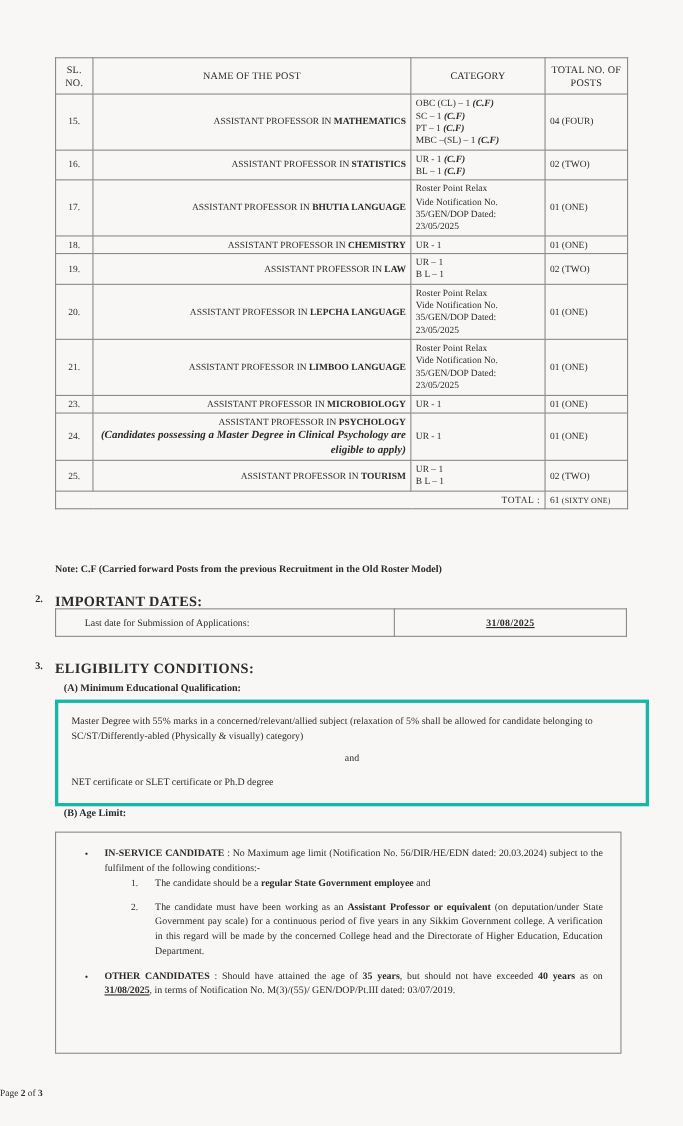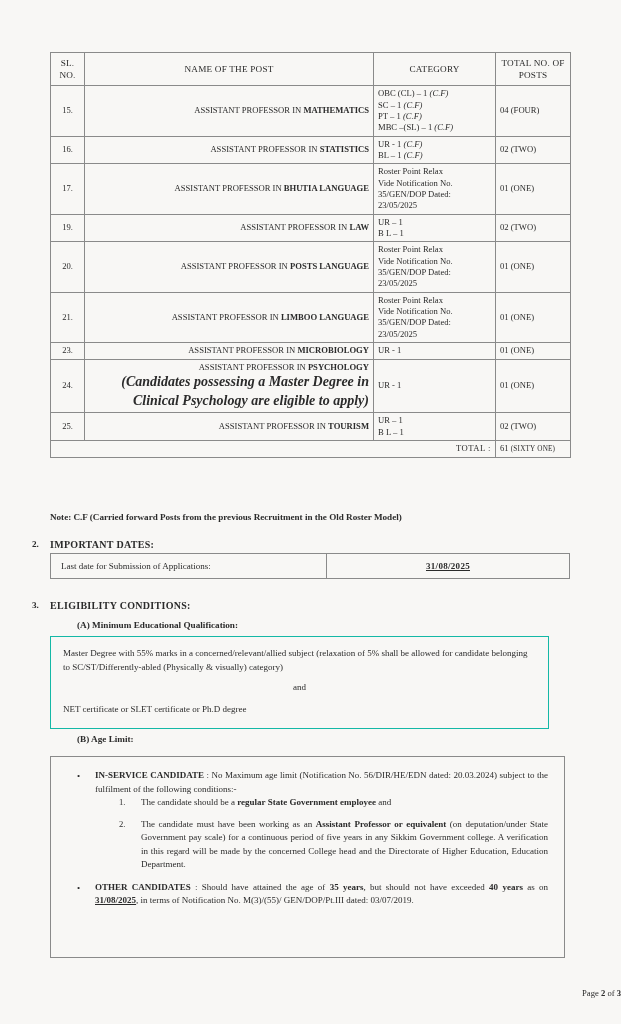--- a/index.html
+++ b/index.html
@@ -53,31 +53,31 @@
   .cell-sl {
     text-align: center;
     font-size: 8.6px;
   }
   .cell-name { padding-left: 7px; text-align: right; }
   .cell-name .post-subject { font-weight: bold; }
   .cell-name .post-note {
     display: block;
     font-style: italic;
     font-weight: bold;
-    font-size: 14px;
+    font-size: 10px;
     line-height: 1.34;
   }
   .cell-cat {
     padding-left: 6px;
     font-size: 8.4px;
     line-height: 1.36;
   }
   .cell-cat .cf {
     font-style: italic;
-    font-weight: normal;
+    font-weight: bold;
   }
   .cell-tot {
     padding-left: 7px;
     font-size: 8.5px;
   }
   .total-label {
     text-align: right;
     padding-right: 6px;
     font-size: 10px;
     letter-spacing: .5px;
@@ -101,62 +101,61 @@
   }
 
   
   .sec-num {
     position: absolute;
     font-size: 9.2px;
     font-weight: bold;
   }
   .sec-head {
     position: absolute;
-    font-size: 10px;
+    font-size: 13px;
     font-weight: bold;
     letter-spacing: .3px;
   }
   .sub-head {
     position: absolute;
     font-size: 9.2px;
     font-weight: bold;
-    margin-left: 19px;
   }
 
   
   .dates-table {
     position: absolute;
     left: 50px;
     top: 553px;
     width: 520px;
     border-collapse: collapse;
     table-layout: fixed;
   }
   .dates-table td {
     border: 1px solid #8a8a8a;
-    padding: 7px 10px;
+    padding: 7px 26px;
     font-size: 9px;
   }
   .dates-label { width: 255px; }
   .dates-value {
     text-align: center;
     font-size: 12.5px;
     font-weight: bold;
     letter-spacing: .3px;
   }
   .dates-value span { text-decoration: underline; }
 
   
   .qual-box {
     position: absolute;
     left: 50px;
     top: 636px;
-    width: 499px;
+    width: 540px;
     box-sizing: border-box;
-    border: 1px solid #14b8a6;
+    border: 3px solid #14b8a6;
     padding: 10px 12px 11px 12px;
     font-size: 9px;
     line-height: 1.52;
   }
   .qual-box .and-line {
     text-align: center;
     margin: 7px 0 8px 0;
   }
 
   
@@ -201,21 +200,21 @@
     font-size: 8.6px;
   }
   b.u { text-decoration: underline; }
 
   
   .footer {
     position: absolute;
     left: 0;
     top: 988px;
     width: 621px;
-    text-align: right;
+    text-align: left;
     font-size: 8.6px;
   }
 </style>
 </head>
 <body>
 
 <div class="page">
 
   <table class="posts-table">
     <colgroup>
@@ -245,28 +244,34 @@
           <td class="cell-cat">UR - 1  <span class="cf">(C.F)</span><br>BL – 1   <span class="cf">(C.F)</span></td>
           <td class="cell-tot">02 (TWO)</td>
         </tr>
         <tr>
           <td class="cell-sl">17.</td>
           <td class="cell-name">ASSISTANT PROFESSOR IN <span class="post-subject">BHUTIA LANGUAGE</span></td>
           <td class="cell-cat">Roster Point Relax<br>Vide Notification  No.<br>35/GEN/DOP Dated:<br>23/05/2025</td>
           <td class="cell-tot">01 (ONE)</td>
         </tr>
         <tr>
+          <td class="cell-sl">18.</td>
+          <td class="cell-name">ASSISTANT PROFESSOR IN <span class="post-subject">CHEMISTRY</span></td>
+          <td class="cell-cat">UR - 1</td>
+          <td class="cell-tot">01 (ONE)</td>
+        </tr>
+        <tr>
           <td class="cell-sl">19.</td>
           <td class="cell-name">ASSISTANT PROFESSOR IN <span class="post-subject">LAW</span></td>
           <td class="cell-cat">UR – 1<br>B L – 1</td>
           <td class="cell-tot">02 (TWO)</td>
         </tr>
         <tr>
           <td class="cell-sl">20.</td>
-          <td class="cell-name">ASSISTANT PROFESSOR IN <span class="post-subject">POSTS LANGUAGE</span></td>
+          <td class="cell-name">ASSISTANT PROFESSOR IN <span class="post-subject">LEPCHA LANGUAGE</span></td>
           <td class="cell-cat">Roster Point Relax<br>Vide Notification  No.<br>35/GEN/DOP Dated:<br>23/05/2025</td>
           <td class="cell-tot">01 (ONE)</td>
         </tr>
         <tr>
           <td class="cell-sl">21.</td>
           <td class="cell-name">ASSISTANT PROFESSOR IN <span class="post-subject">LIMBOO LANGUAGE</span></td>
           <td class="cell-cat">Roster Point Relax<br>Vide Notification  No.<br>35/GEN/DOP Dated:<br>23/05/2025</td>
           <td class="cell-tot">01 (ONE)</td>
         </tr>
         <tr>

